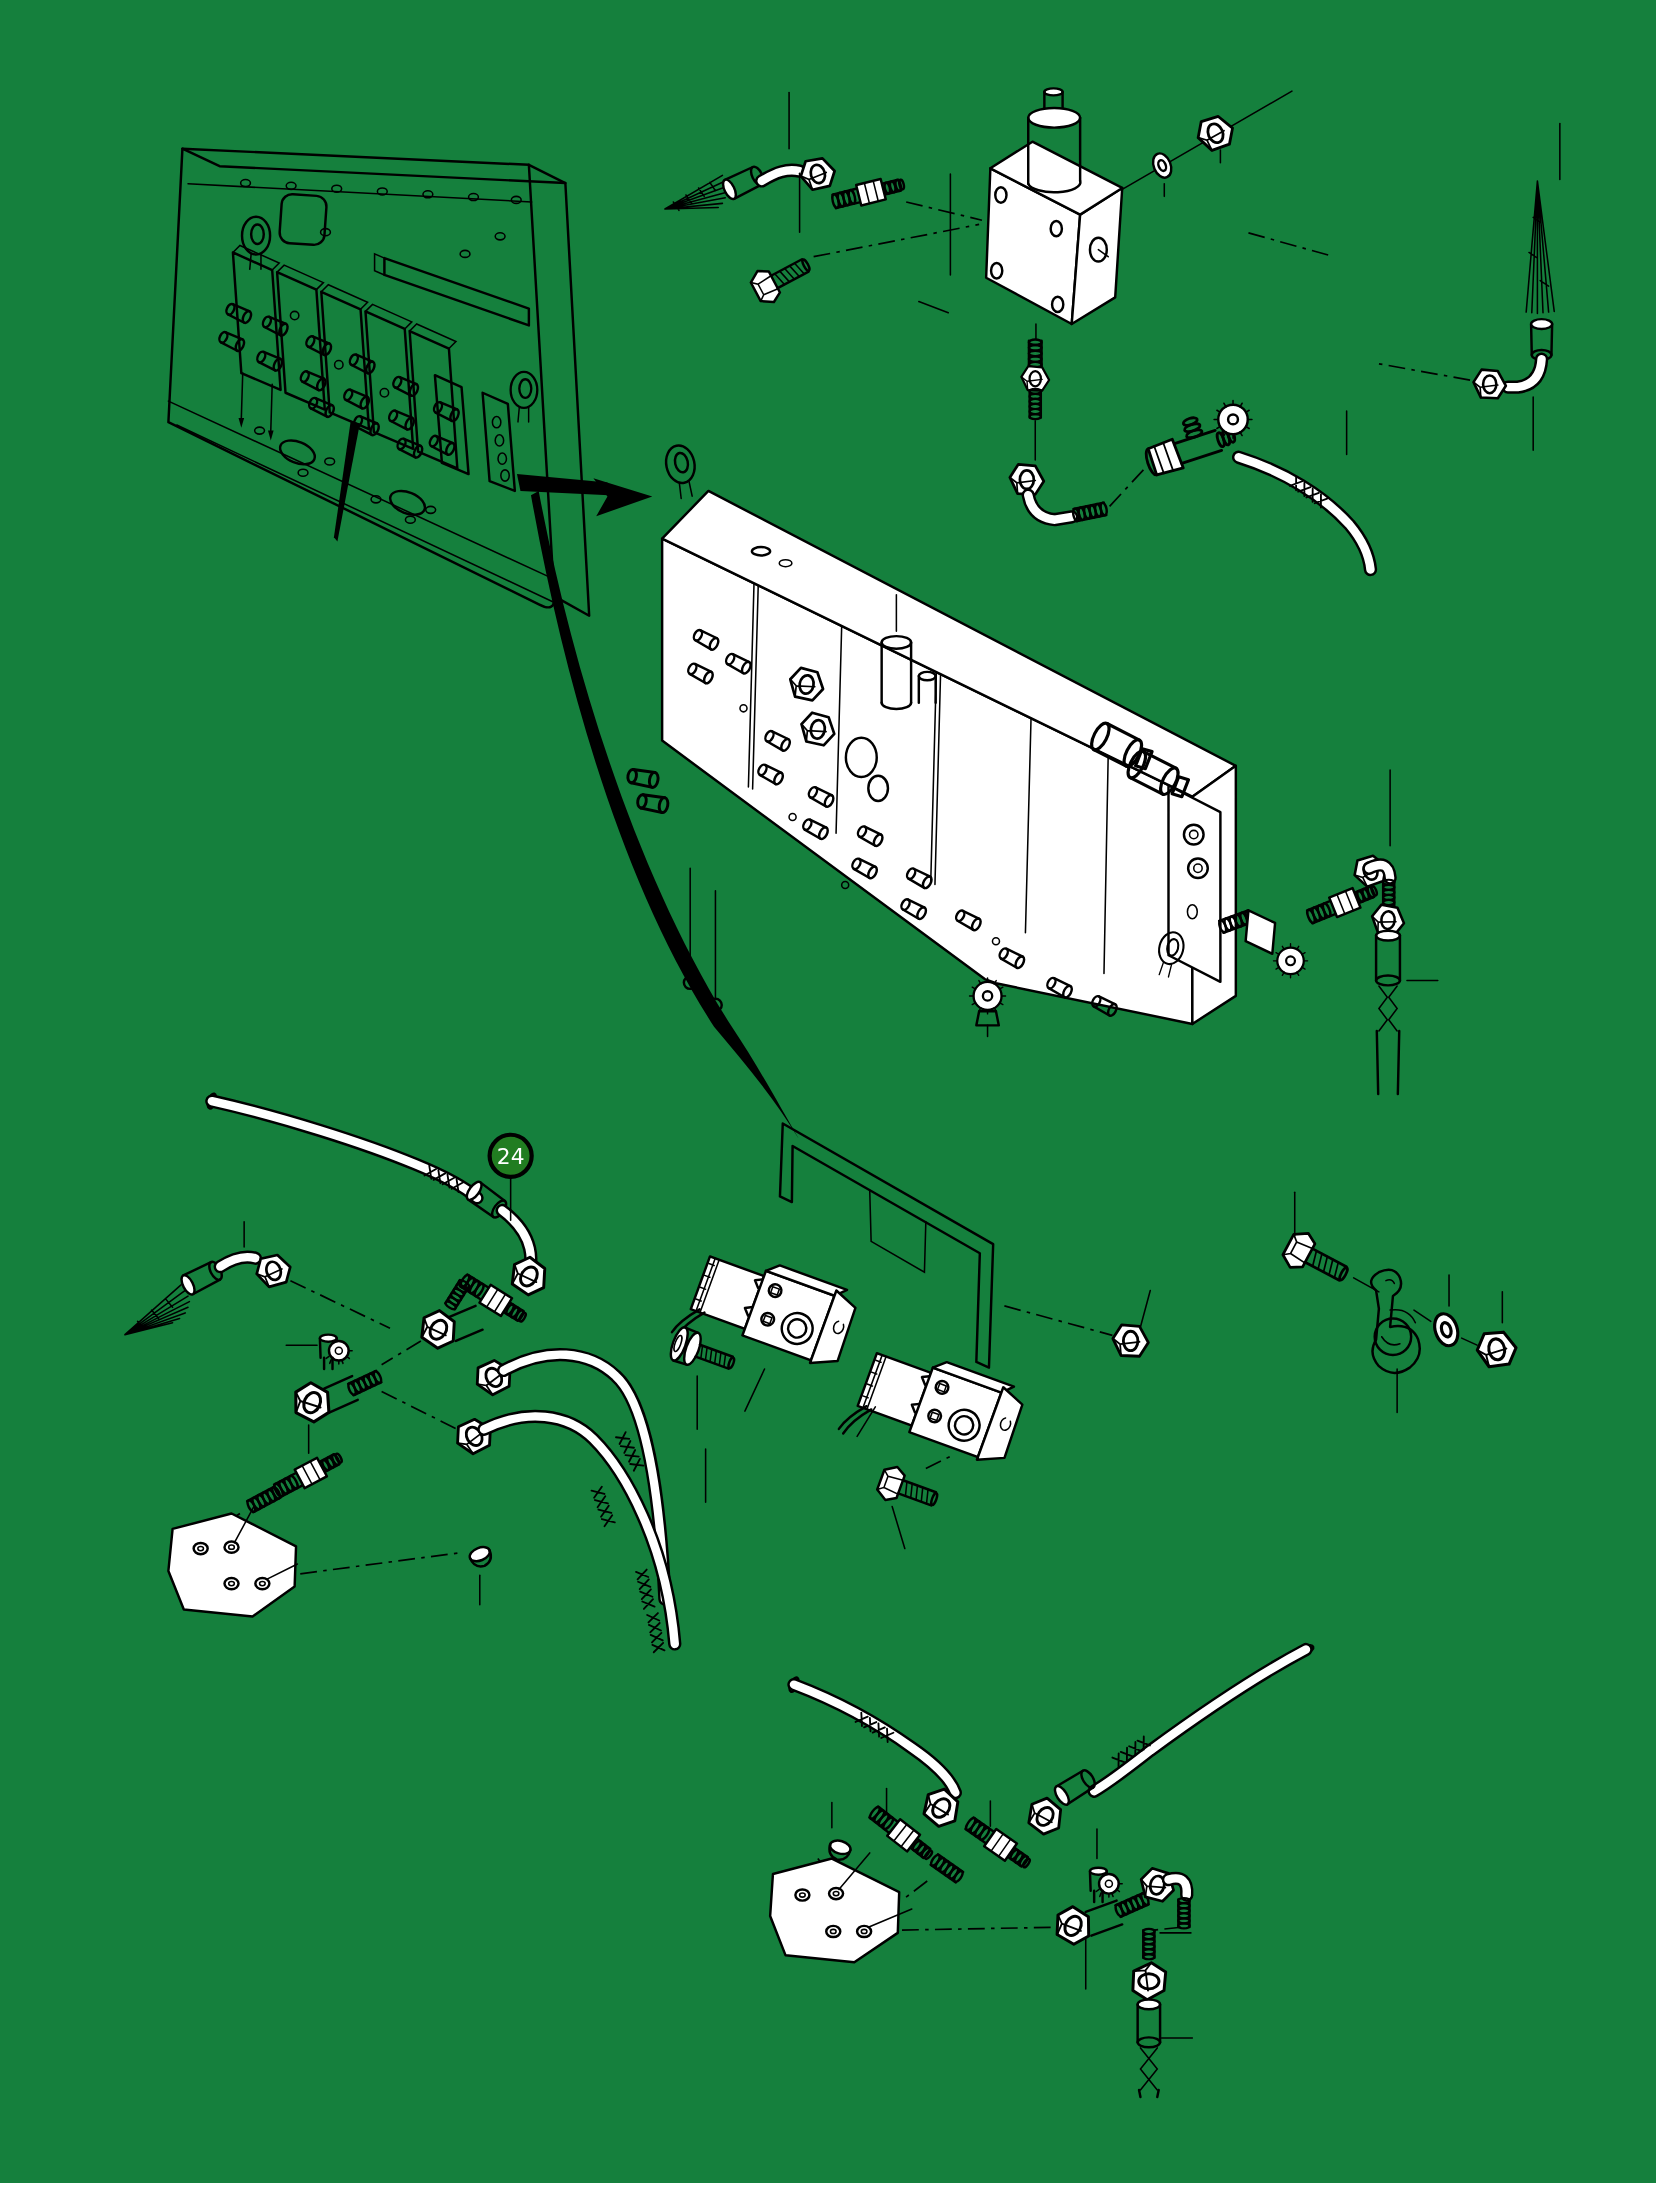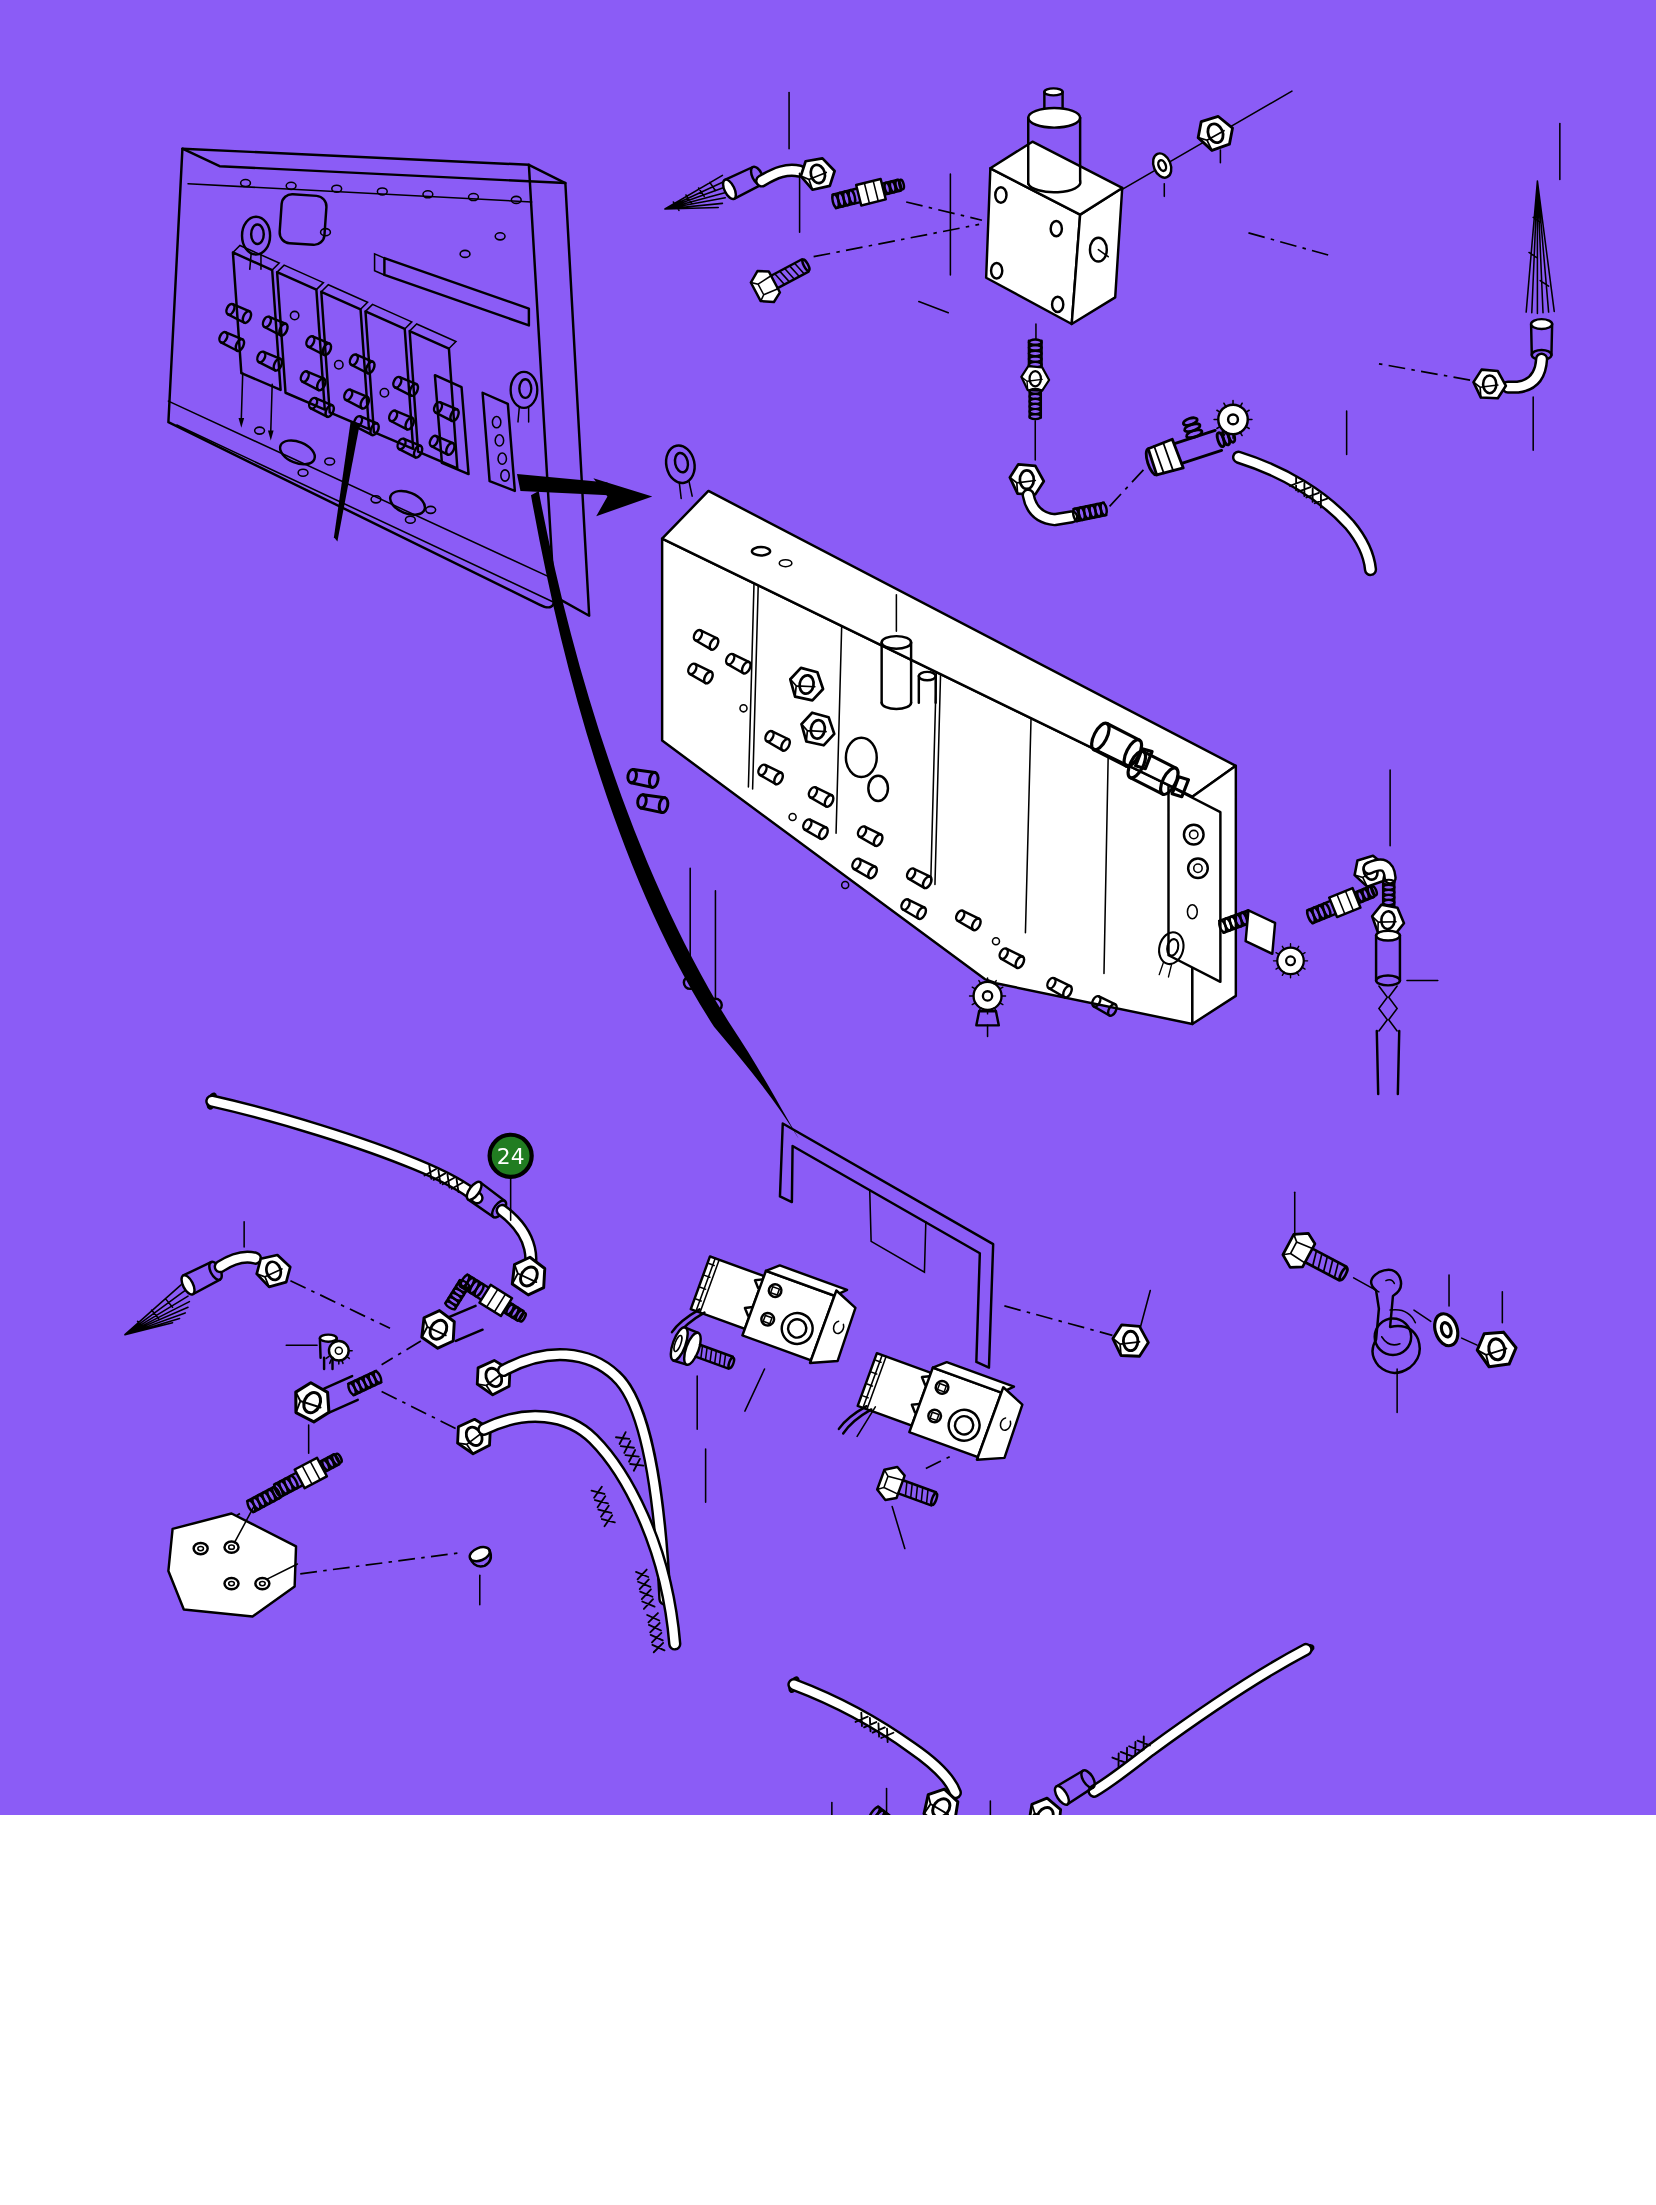--- a/index.html
+++ b/index.html
@@ -1,16 +1,16 @@
 <!DOCTYPE html>
 <html style="font-size:11.2px"><head>
 <meta charset="utf-8">
 <style>
   html,body{margin:0;padding:0;background:#fff;}
-  .page{position:relative;width:1656px;height:1815px;background:#8b5cf6;}
+  .page{position:relative;width:1656px;height:2183px;background:#15803d;}
   svg{display:block}
   .ln{fill:none;stroke:#000;stroke-width:3.5;stroke-linejoin:round;stroke-linecap:round}
   .w{fill:#fff;stroke:#000;stroke-width:3.5;stroke-linejoin:round}
   .thin{fill:none;stroke:#000;stroke-width:2.2;stroke-linecap:round}
   .dash{fill:none;stroke:#000;stroke-width:2.4;stroke-dasharray:24 9 5 9}
   .fb{fill:#000;stroke:none}
   .to{fill:none;stroke:#000;stroke-width:19;stroke-linecap:round;stroke-linejoin:round}
   .ti{fill:none;stroke:#fff;stroke-width:12;stroke-linecap:round;stroke-linejoin:round}
   text.balloon{font-family:"DejaVu Sans","Liberation Sans",sans-serif;font-size:31px;text-anchor:middle}
 </style>

